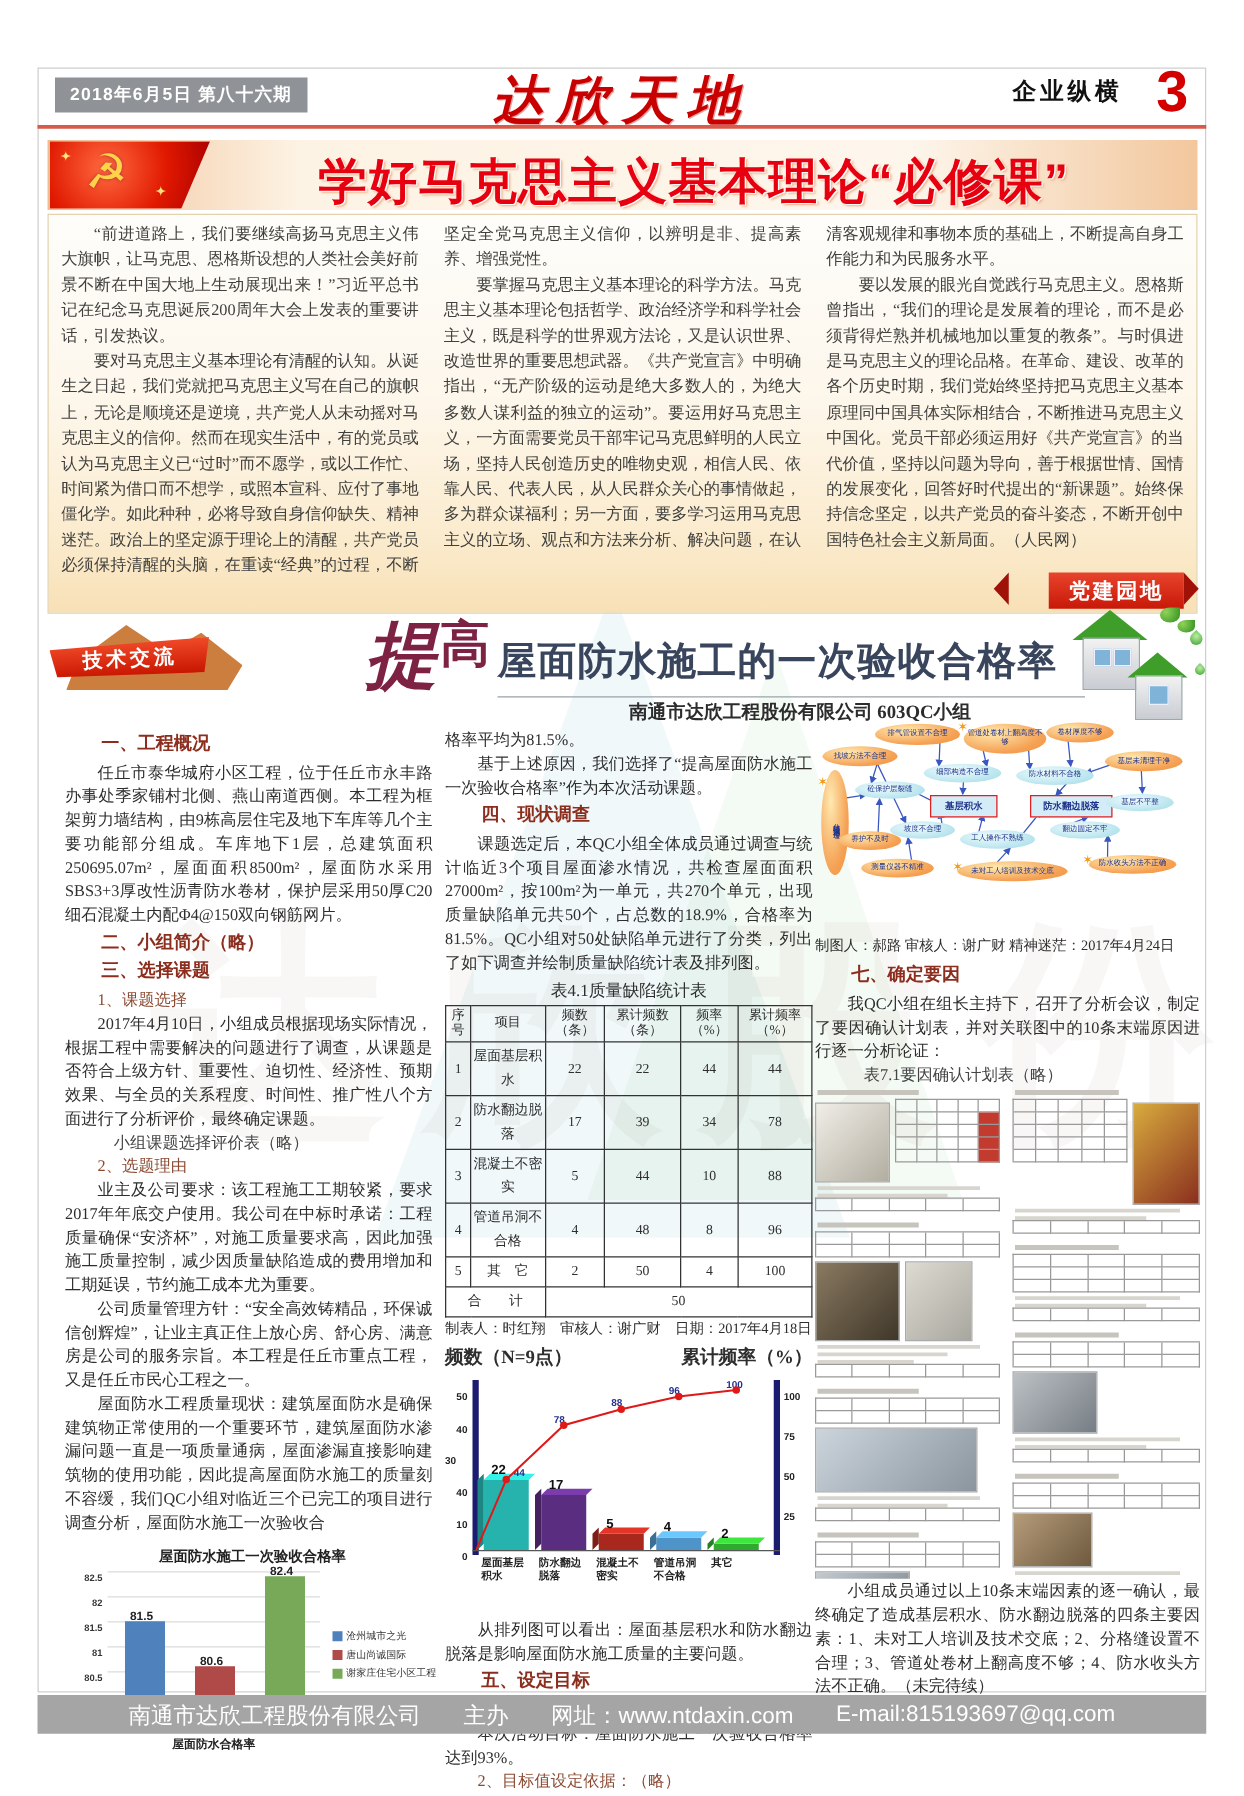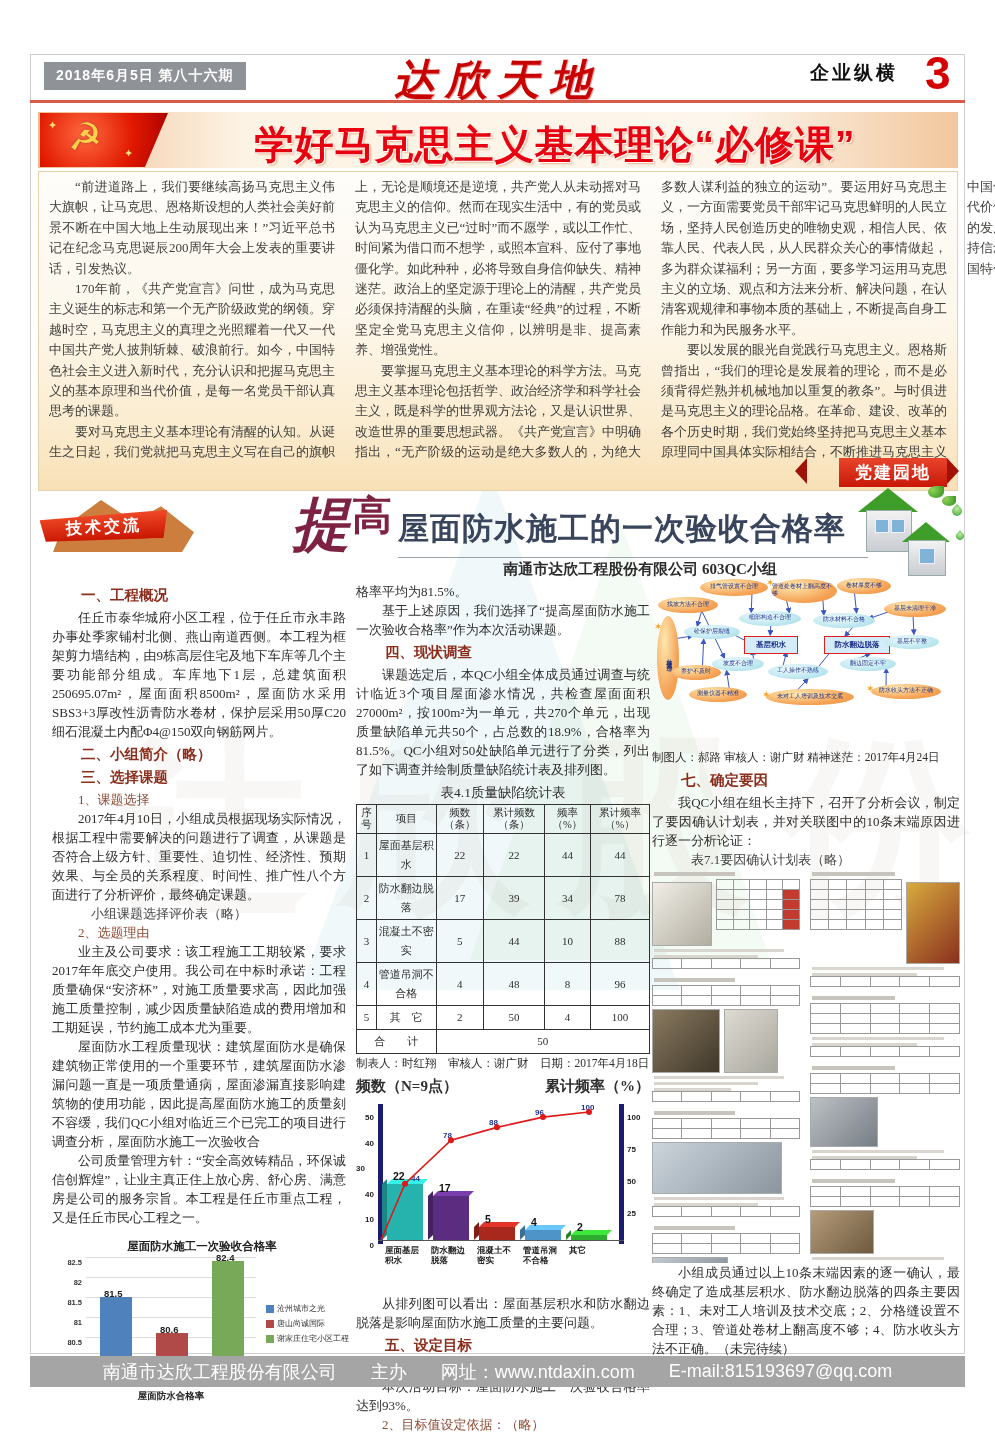--- a/index.html
+++ b/index.html
@@ -103,23 +103,23 @@
   .abar{position:absolute;}
   .alab{position:absolute;font-size:9.5px;font-weight:bold;color:#222;font-family:"Liberation Sans",sans-serif;}
   .atick{position:absolute;font-size:7.5px;font-weight:bold;color:#333;text-align:right;width:30px;
          font-family:"Liberation Sans",sans-serif;}
   .legend-item{position:absolute;display:flex;align-items:center;font-size:8px;color:#333;
                font-family:"Liberation Sans",sans-serif;white-space:nowrap;}
   .legend-item .sq{width:8px;height:8px;margin-right:3px;flex:none;}
   .acc-xlabel{position:absolute;font-size:9.5px;font-weight:bold;color:#222;text-align:center;}
   
   #diagram{position:relative;width:306px;height:174px;}
-  .node{position:absolute;display:flex;align-items:center;justify-content:center;text-align:left;
+  .node{position:absolute;display:flex;align-items:center;justify-content:center;text-align:center;
         font-size:6px;line-height:1.15;color:#1c2f8a;padding:1px;box-sizing:border-box;
-        font-family:Liberation Mono, monospace;}
+        font-family:Liberation Sans, sans-serif;}
   .n-end{background:radial-gradient(ellipse at 35% 30%,#ffe9b0,#f5a255 65%,#ef8f3c);border-radius:50%;}
   .n-mid{background:radial-gradient(ellipse at 40% 35%,#f0fbfd,#b7e4ee 70%,#9fd4e2);border-radius:50%;}
   .n-problem{background:#d3ecf7;border:1.5px solid #e02020;font-weight:bold;font-size:7.5px;}
   .n-vert{writing-mode:vertical-rl;letter-spacing:1px;}
   .star{position:absolute;color:#f49a16;font-size:10px;line-height:10px;}
   .fig-caption{text-align:center;font-size:13.5px;margin:2px 0 1px 0;}
   .fig-maker{font-size:11.5px;text-indent:0 !important;}
   
   #cards{position:relative;width:308px;height:392px;overflow:hidden;margin-top:2px;}
   .ccol{position:absolute;top:0;}
@@ -155,21 +155,20 @@
 <div class="abs emblem">
   <span class="sickle">☭</span>
   <span class="sp1">✦</span>
   <span class="sp2">✦</span>
 </div>
 <div class="abs banner-title">学好马克思主义基本理论“必修课”</div>
 
 <div class="abs party-box">
   <div class="party-cols">
     <p>“前进道路上，我们要继续高扬马克思主义伟大旗帜，让马克思、恩格斯设想的人类社会美好前景不断在中国大地上生动展现出来！”习近平总书记在纪念马克思诞辰200周年大会上发表的重要讲话，引发热议。</p>
-    <p>170年前，《共产党宣言》问世，成为马克思主义诞生的标志和第一个无产阶级政党的纲领。穿越时空，马克思主义的真理之光照耀着一代又一代中国共产党人披荆斩棘、破浪前行。如今，中国特色社会主义进入新时代，充分认识和把握马克思主义的基本原理和当代价值，是每一名党员干部认真思考的课题。</p>
     <p>要对马克思主义基本理论有清醒的认知。从诞生之日起，我们党就把马克思主义写在自己的旗帜上，无论是顺境还是逆境，共产党人从未动摇对马克思主义的信仰。然而在现实生活中，有的党员或认为马克思主义已“过时”而不愿学，或以工作忙、时间紧为借口而不想学，或照本宣科、应付了事地僵化学。如此种种，必将导致自身信仰缺失、精神迷茫。政治上的坚定源于理论上的清醒，共产党员必须保持清醒的头脑，在重读“经典”的过程，不断坚定全党马克思主义信仰，以辨明是非、提高素养、增强党性。</p>
     <p>要掌握马克思主义基本理论的科学方法。马克思主义基本理论包括哲学、政治经济学和科学社会主义，既是科学的世界观方法论，又是认识世界、改造世界的重要思想武器。《共产党宣言》中明确指出，“无产阶级的运动是绝大多数人的，为绝大多数人谋利益的独立的运动”。要运用好马克思主义，一方面需要党员干部牢记马克思鲜明的人民立场，坚持人民创造历史的唯物史观，相信人民、依靠人民、代表人民，从人民群众关心的事情做起，多为群众谋福利；另一方面，要多学习运用马克思主义的立场、观点和方法来分析、解决问题，在认清客观规律和事物本质的基础上，不断提高自身工作能力和为民服务水平。</p>
     <p>要以发展的眼光自觉践行马克思主义。恩格斯曾指出，“我们的理论是发展着的理论，而不是必须背得烂熟并机械地加以重复的教条”。与时俱进是马克思主义的理论品格。在革命、建设、改革的各个历史时期，我们党始终坚持把马克思主义基本原理同中国具体实际相结合，不断推进马克思主义中国化。党员干部必须运用好《共产党宣言》的当代价值，坚持以问题为导向，善于根据世情、国情的发展变化，回答好时代提出的“新课题”。始终保持信念坚定，以共产党员的奋斗姿态，不断开创中国特色社会主义新局面。（人民网）</p>
   </div>
 </div>
 <div class="abs badge-wing wing-l"></div>
 <div class="abs badge">党建园地</div>
 <div class="abs badge-wing wing-r"></div>
 
 <div class="abs ribbon-hill"></div>
@@ -201,22 +200,22 @@
 <div id="qc-col1" class="abs qc-col">
   <h3>一、工程概况</h3>
   <p>任丘市泰华城府小区工程，位于任丘市永丰路办事处季家铺村北侧、燕山南道西侧。本工程为框架剪力墙结构，由9栋高层住宅及地下车库等几个主要功能部分组成。车库地下1层，总建筑面积250695.07m²，屋面面积8500m²，屋面防水采用SBS3+3厚改性沥青防水卷材，保护层采用50厚C20细石混凝土内配Φ4@150双向钢筋网片。</p>
   <h3>二、小组简介（略）</h3>
   <h3>三、选择课题</h3>
   <p class="sub">1、课题选择</p>
   <p>2017年4月10日，小组成员根据现场实际情况，根据工程中需要解决的问题进行了调查，从课题是否符合上级方针、重要性、迫切性、经济性、预期效果、与全员的关系程度、时间性、推广性八个方面进行了分析评价，最终确定课题。</p>
   <p class="note">小组课题选择评价表（略）</p>
   <p class="sub">2、选题理由</p>
   <p>业主及公司要求：该工程施工工期较紧，要求2017年年底交户使用。我公司在中标时承诺：工程质量确保“安济杯”，对施工质量要求高，因此加强施工质量控制，减少因质量缺陷造成的费用增加和工期延误，节约施工成本尤为重要。</p>
+  <p>公司质量管理方针：“安全高效铸精品，环保诚信创辉煌”，让业主真正住上放心房、舒心房、满意房是公司的服务宗旨。本工程是任丘市重点工程，又是任丘市民心工程之一。</p>
   <p>屋面防水工程质量现状：建筑屋面防水是确保建筑物正常使用的一个重要环节，建筑屋面防水渗漏问题一直是一项质量通病，屋面渗漏直接影响建筑物的使用功能，因此提高屋面防水施工的质量刻不容缓，我们QC小组对临近三个已完工的项目进行调查分析，屋面防水施工一次验收合</p>
-  <p>公司质量管理方针：“安全高效铸精品，环保诚信创辉煌”，让业主真正住上放心房、舒心房、满意房是公司的服务宗旨。本工程是任丘市重点工程，又是任丘市民心工程之一。</p>
   <div id="acc-chart">
     <div class="acc-title" style="left:30px;">屋面防水施工一次验收合格率</div>
   <div class="gline" style="left: 34px; top: 140px; width: 170px; background: rgb(136, 136, 136);"></div>
       <div class="atick" style="left: 0px; top: 136px;">79.5</div>
       <div class="gline" style="left: 34px; top: 120px; width: 170px;"></div>
       <div class="atick" style="left: 0px; top: 116px;">80</div>
       <div class="gline" style="left: 34px; top: 100px; width: 170px;"></div>
       <div class="atick" style="left: 0px; top: 96px;">80.5</div>
       <div class="gline" style="left: 34px; top: 80px; width: 170px;"></div>
       <div class="atick" style="left: 0px; top: 76px;">81</div>

